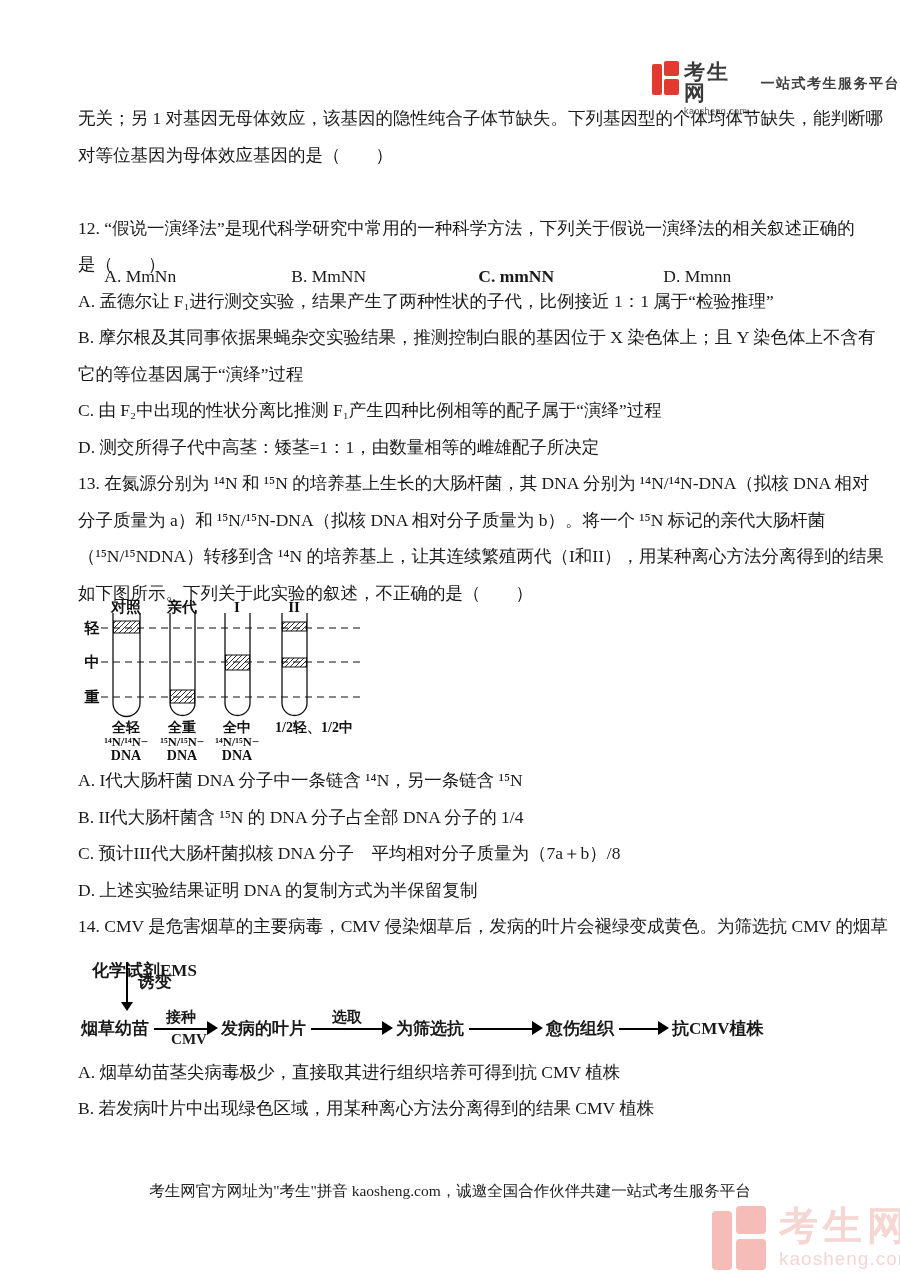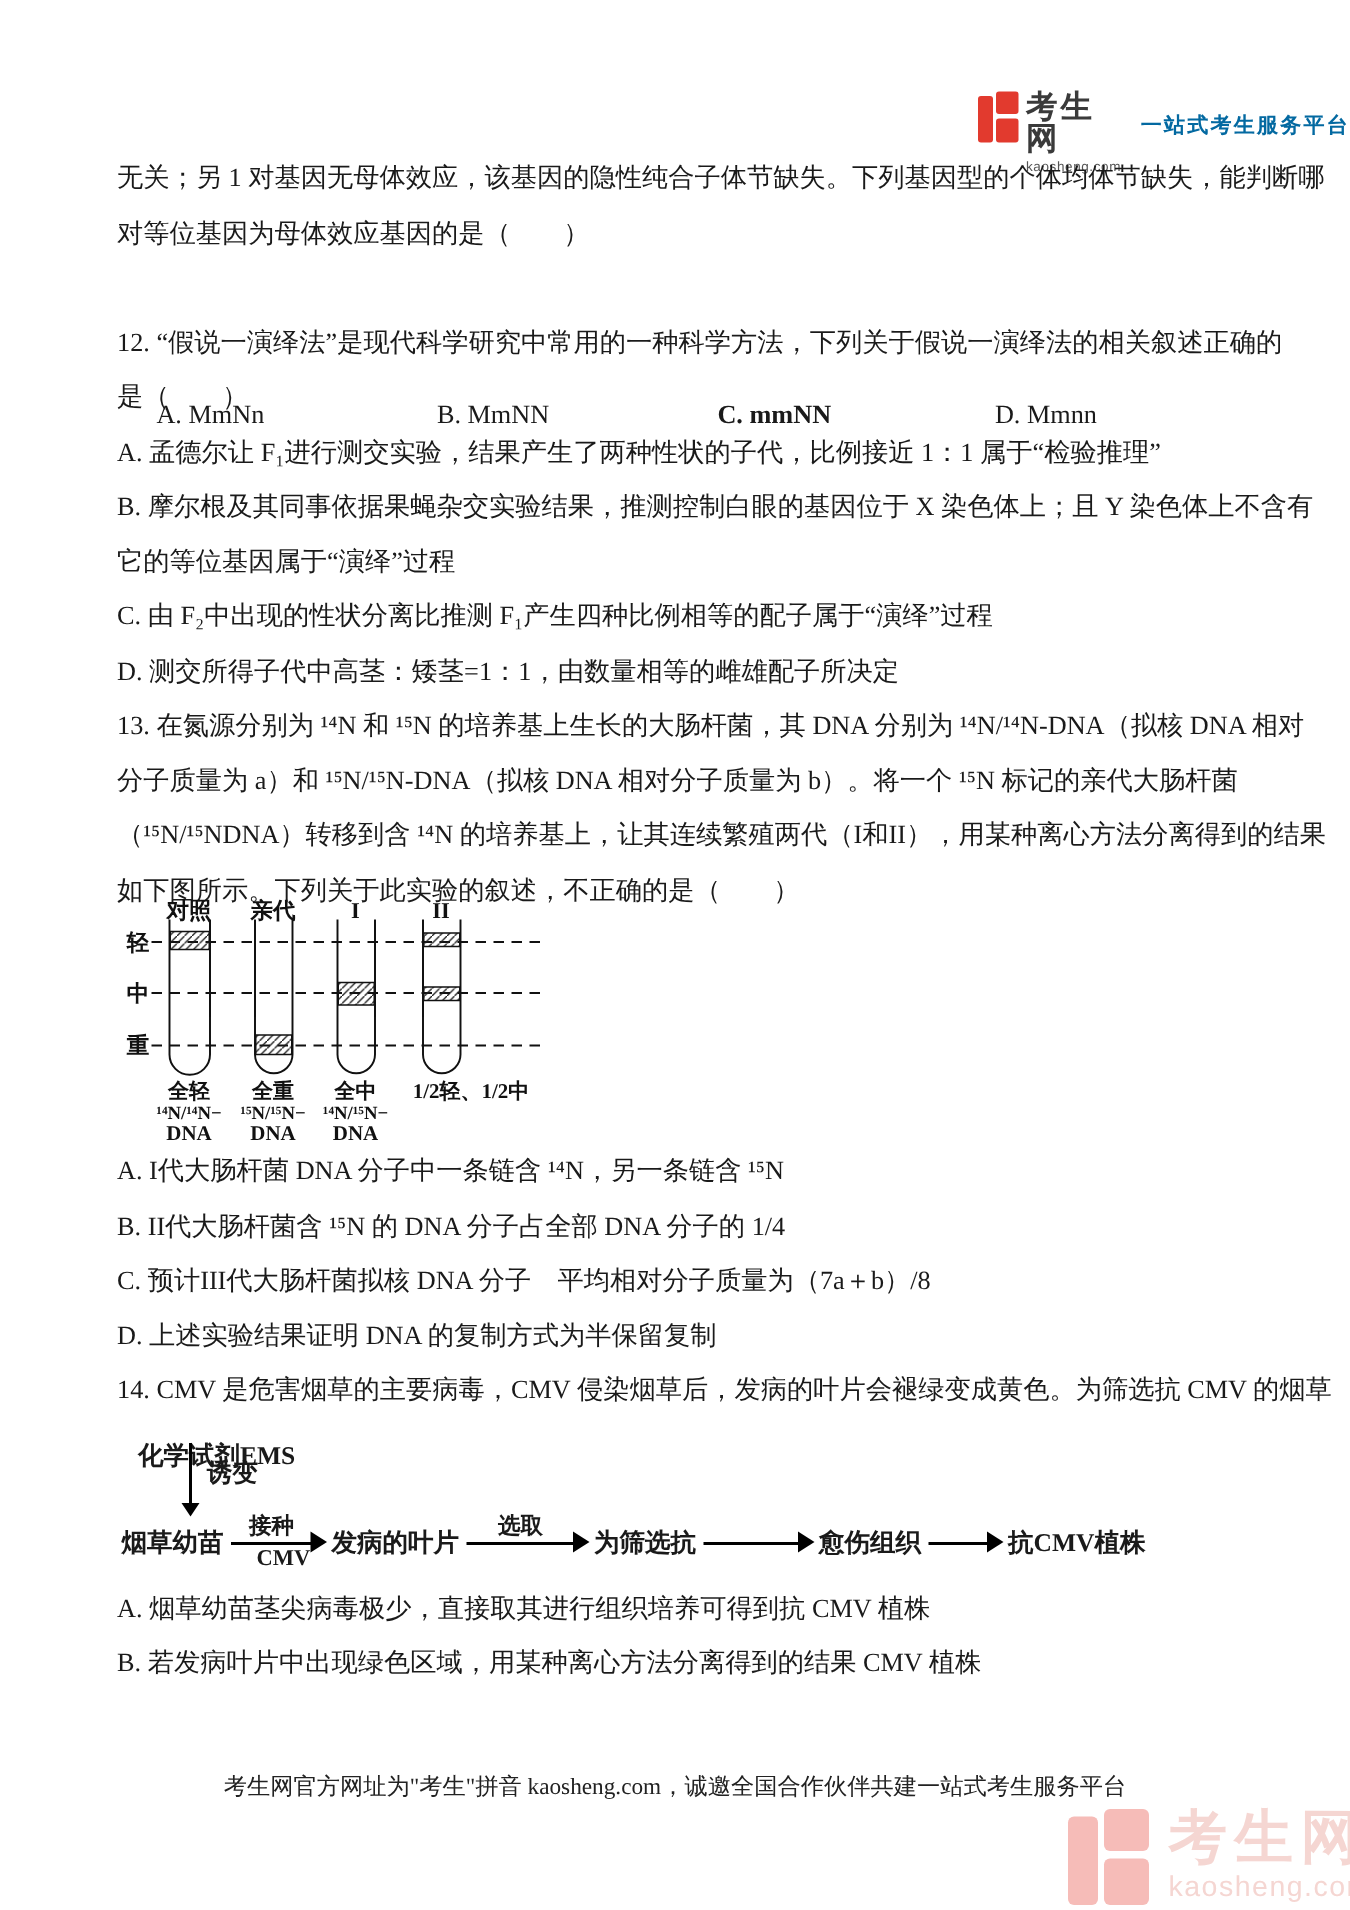--- a/index.html
+++ b/index.html
@@ -9,21 +9,21 @@
   
   .brand { position:absolute; left:652px; top:61px; display:flex; align-items:flex-start; }
   .brand-icon { position:relative; width:27px; height:35px; margin-right:5px; flex:0 0 auto; }
   .brand-icon i { position:absolute; background:#e23a2e; border-radius:2px; }
   .brand-icon .b1 { left:0; top:3px; width:10px; height:31px; }
   .brand-icon .b2 { left:12px; top:0; width:15px; height:15px; }
   .brand-icon .b3 { left:12px; top:18px; width:15px; height:16px; }
   .brand-text { display:flex; flex-direction:column; }
   .brand-title { font-family:"Liberation Sans","DejaVu Sans",sans-serif; font-size:21px; font-weight:bold; color:#3a3a3a; line-height:1; letter-spacing:2px; }
   .brand-domain { font-family:"Liberation Sans","DejaVu Sans",sans-serif; font-size:9px; color:#555; margin-top:3px; letter-spacing:0.4px; }
-  .brand-tagline { font-family:"Liberation Sans","DejaVu Sans",sans-serif; margin-left:12px; margin-top:14px; color:#0369a1; font-size:14px; font-weight:bold; letter-spacing:1.5px; white-space:nowrap; }
+  .brand-tagline { font-family:"Liberation Sans","DejaVu Sans",sans-serif; margin-left:12px; margin-top:14px; color:#404040; font-size:14px; font-weight:bold; letter-spacing:1.5px; white-space:nowrap; }
 
   
   .content { position:absolute; left:78px; top:100px; width:795px; font-size:17.5px; }
   .tline { height:36.5px; line-height:36.5px; white-space:pre; }
   .optrow .optcol { display:inline-block;margin-top:48px; }
   .optrow .c1 { width:187px; } .optrow .c2 { width:187px; } .optrow .c3 { width:185px;font-weight:bold; }
 
   
   .tube-diagram { display:block; margin-top:-12px; height:163px; width:310px; }
   .tube-diagram text { fill:#111; font-family:"Liberation Serif","DejaVu Serif",serif; }

